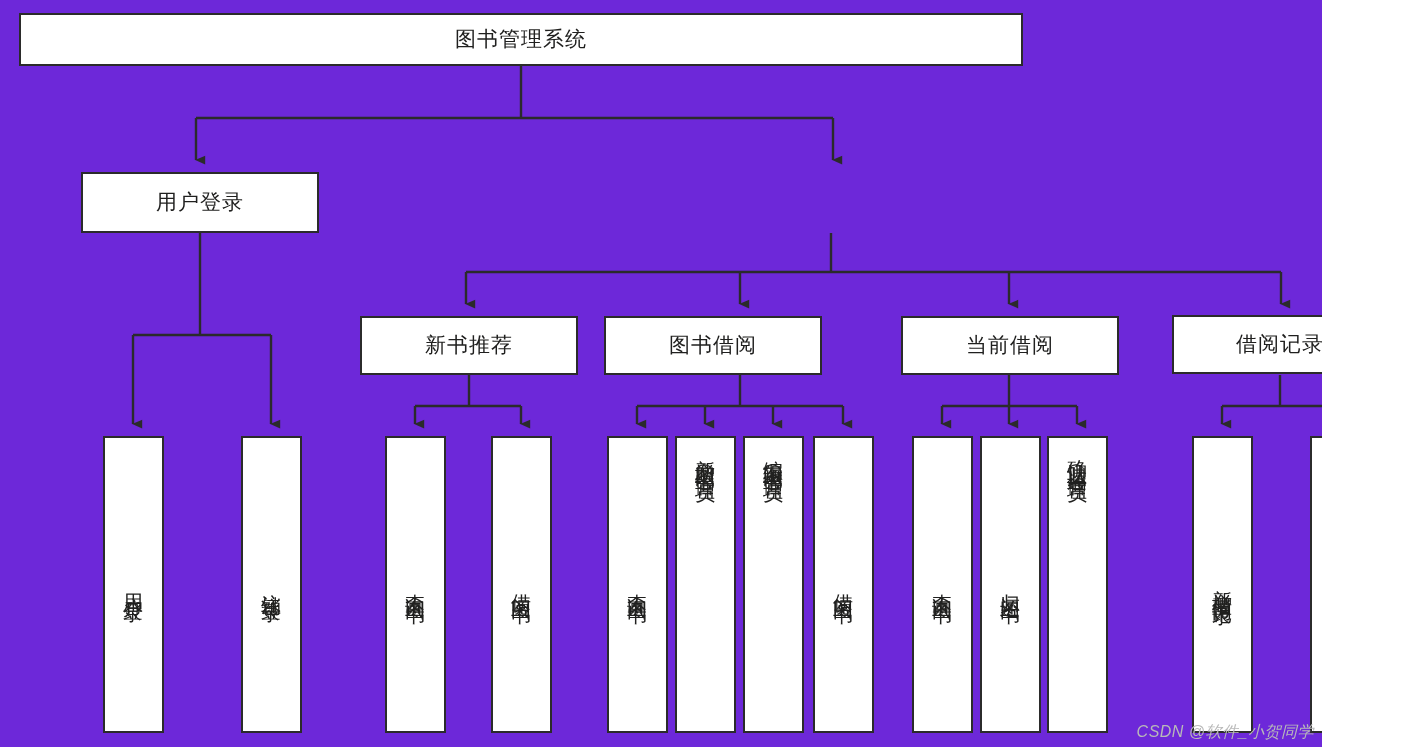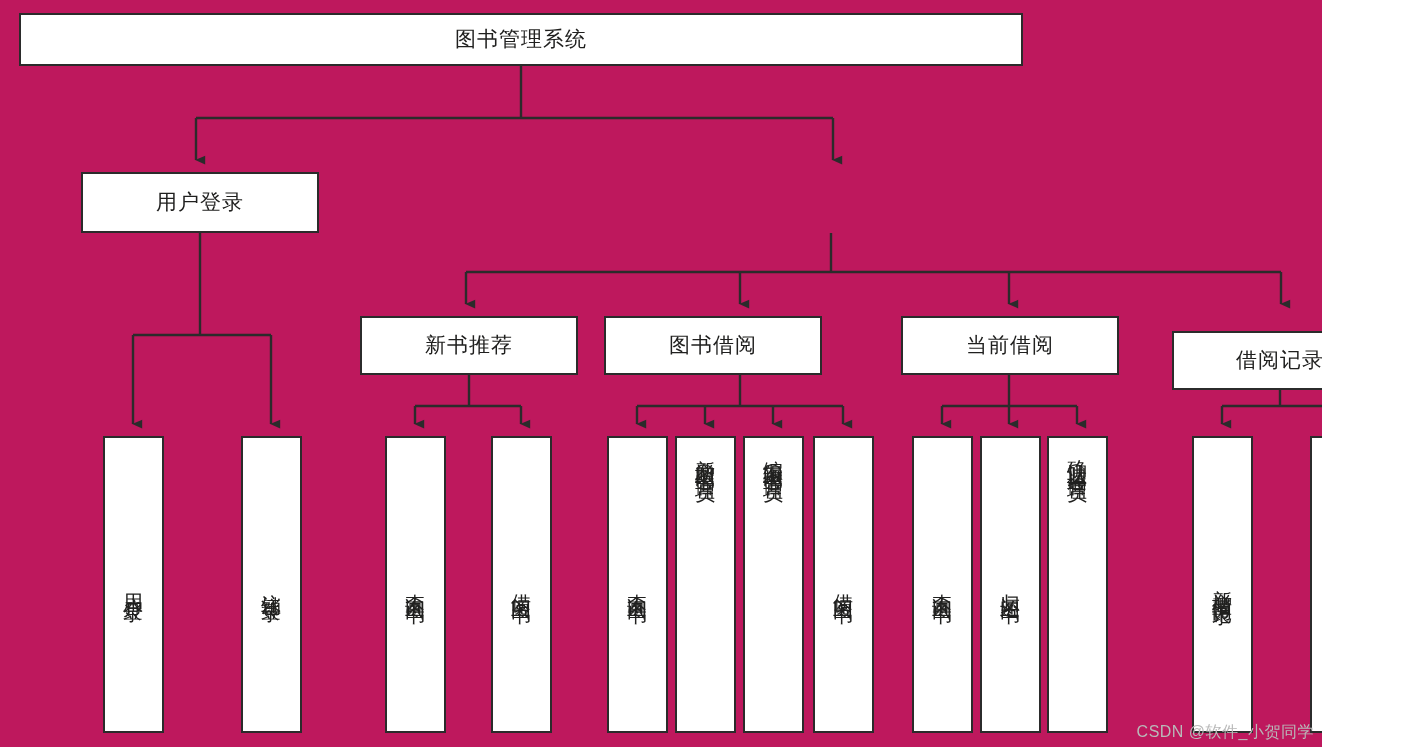--- a/index.html
+++ b/index.html
@@ -4,21 +4,21 @@
 <style>
   html,body{margin:0;padding:0;background:#ffffff;}
   body{
     font-family:"Liberation Sans","DejaVu Sans",sans-serif;
     width:1405px;height:747px;
     -webkit-font-smoothing:antialiased;
   }
   #canvas{
     position:relative;
     width:1322px;height:747px;
-    background:#be185d;
+    background:#6d28d9;
     overflow:hidden;
   }
   svg.wires{
     position:absolute;left:0;top:0;
     width:1405px;height:747px;
     pointer-events:none;
   }
   .node{
     position:absolute;
     box-sizing:border-box;
@@ -60,20 +60,21 @@
     padding-top:0;
   }
   .watermark{
     position:absolute;
     right:8px;bottom:4px;
     font-size:16px;
     color:#b9b9b9;
     letter-spacing:0.5px;
     z-index:5;
     white-space:nowrap;
+    font-style:italic;
   }
 </style>
 </head>
 <body>
 
 <div id="canvas">
 
   <svg class="wires" viewBox="0 0 1405 747" xmlns="http://www.w3.org/2000/svg">
     <defs>
       <marker id="arw" markerWidth="10" markerHeight="11" refX="4.6" refY="9.6" orient="auto" markerUnits="userSpaceOnUse">
@@ -134,21 +135,21 @@
 
   <div class="node h-node" style="left:360px;top:316px;width:218px;height:59px;">
     <span class="lbl">新书推荐</span>
   </div>
   <div class="node h-node" style="left:604px;top:316px;width:218px;height:59px;">
     <span class="lbl">图书借阅</span>
   </div>
   <div class="node h-node" style="left:901px;top:316px;width:218px;height:59px;">
     <span class="lbl">当前借阅</span>
   </div>
-  <div class="node h-node" style="left:1172px;top:331px;width:216px;height:59px;">
+  <div class="node h-node" style="left:1172px;top:315px;width:216px;height:59px;">
     <span class="lbl">借阅记录</span>
   </div>
 
   <div class="node v-node mid" style="left:103px;top:436px;width:61px;height:297px;">
     <span class="lbl">用户登录</span>
   </div>
   <div class="node v-node mid" style="left:241px;top:436px;width:61px;height:297px;">
     <span class="lbl">注销登录</span>
   </div>
 

